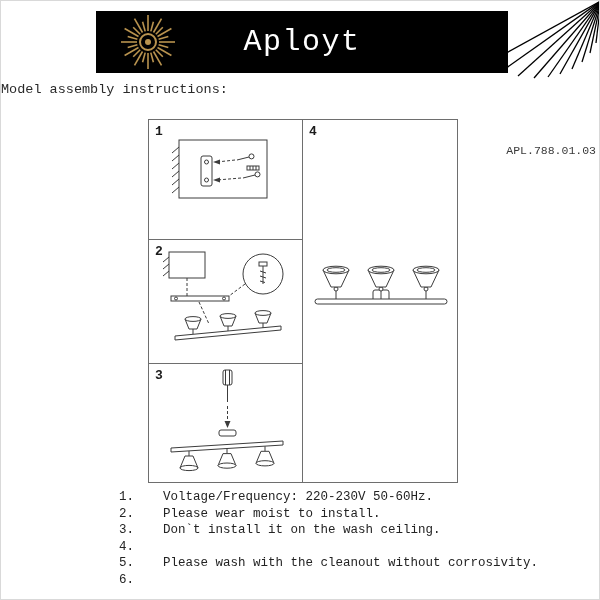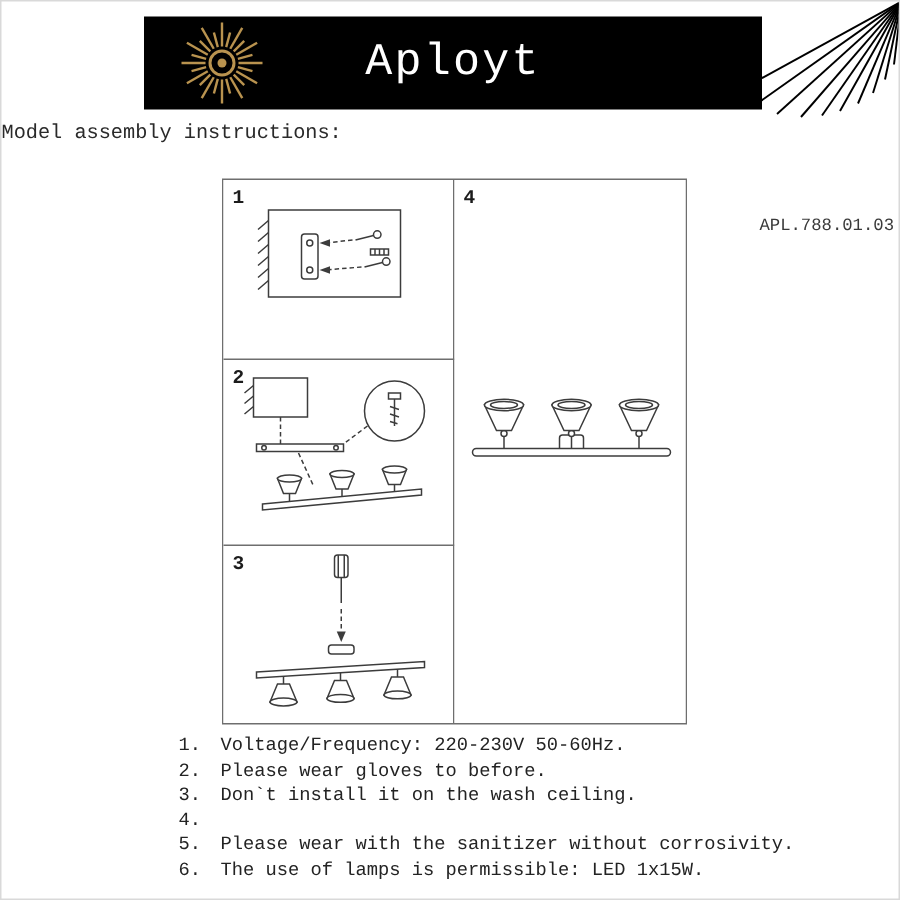--- a/index.html
+++ b/index.html
@@ -41,21 +41,21 @@
   .p3 { grid-column:1; grid-row:3; border-right:1px solid #6e6e6e; }
   .p4 { grid-column:2; grid-row:1 / span 3; }
   .step-num {
     position:absolute; left:6px; top:4px; font-size:13px; font-weight:bold; color:#1c1c1c;
   }
   .diagram { position:absolute; left:0; top:0; }
   
   .notes { position:absolute; left:118px; top:488px; }
   .note-row { display:flex; font-size:12.5px; line-height:16.5px; color:#232323; }
   .note-row .num { width:22px; text-align:left; flex:none; }
-  .note-row .txt { margin-left:6px; }
+  .note-row .txt { margin-left:22px; }
 </style>
 </head>
 <body>
 
 <div class="page">
 
   <div class="banner">
     <svg class="sunburst" width="56" height="56" viewBox="0 0 56 56">
       <g stroke="#b9934f" stroke-width="1.6" fill="none">
         <line x1="39" y1="28" x2="55" y2="28"></line>
@@ -214,32 +214,31 @@
     </div>
   </div>
 
   <div class="notes">
     <div class="note-row">
       <span class="num">1.</span>
       <span class="txt">Voltage/Frequency: 220-230V 50-60Hz.</span>
     </div>
     <div class="note-row">
       <span class="num">2.</span>
-      <span class="txt">Please wear gloves to before.</span>
+      <span class="txt">Please wear moist to install.</span>
     </div>
     <div class="note-row">
       <span class="num">3.</span>
       <span class="txt">Don`t install it on the wash ceiling.</span>
     </div>
     <div class="note-row">
       <span class="num">4.</span>
     </div>
     <div class="note-row">
       <span class="num">5.</span>
-      <span class="txt">Please wear with the sanitizer without corrosivity.</span>
+      <span class="txt">Please wash with the cleanout without corrosivity.</span>
     </div>
     <div class="note-row">
       <span class="num">6.</span>
-      <span class="txt">The use of lamps is permissible: LED 1x15W.</span>
     </div>
   </div>
 
 </div>
 
 </body></html>

